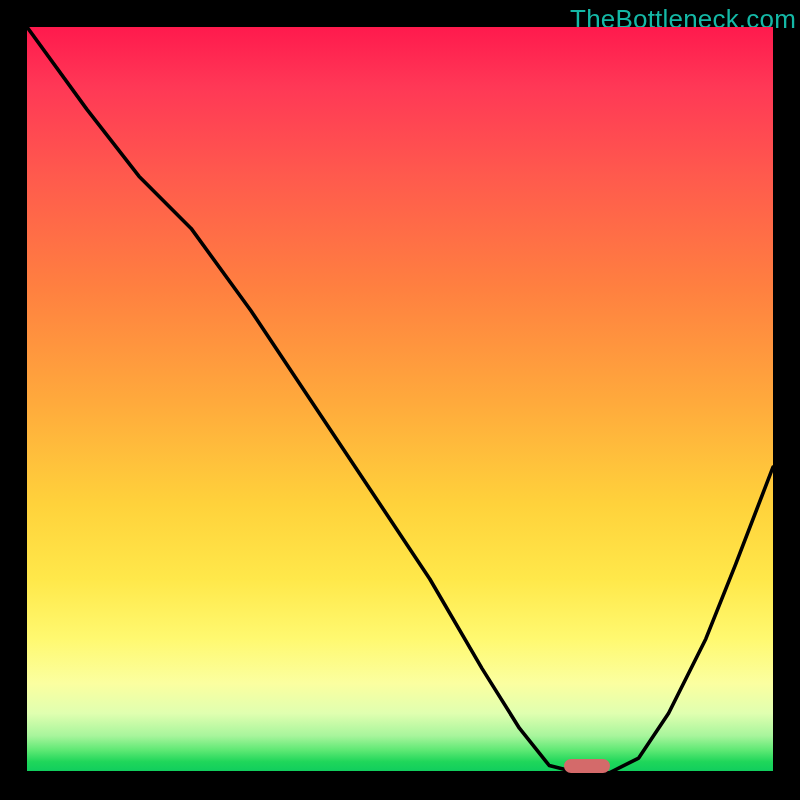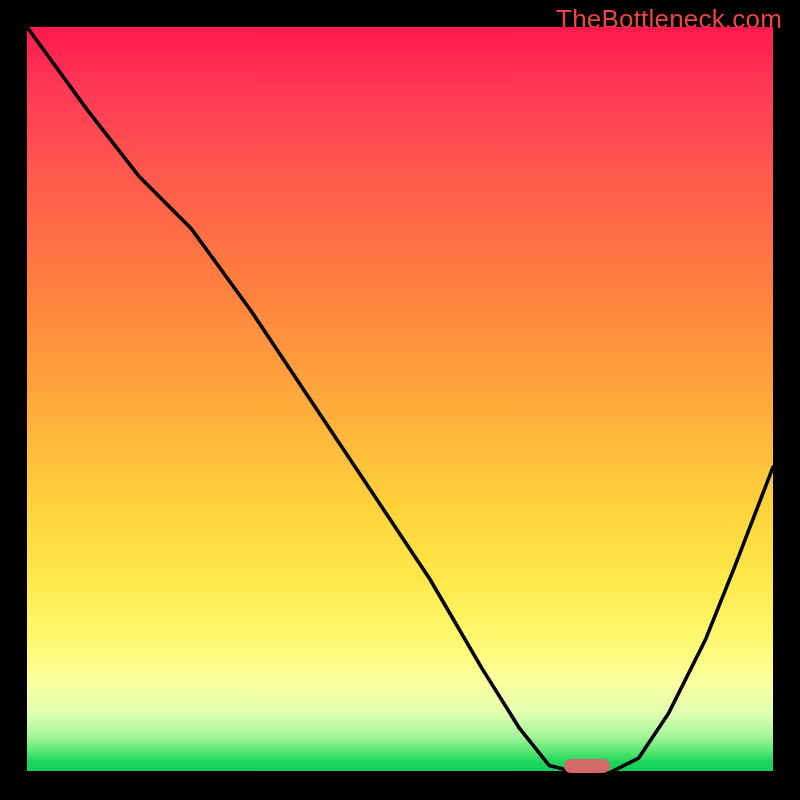--- a/index.html
+++ b/index.html
@@ -13,22 +13,22 @@
   }
   .frame {
     position: relative;
     width: 800px;
     height: 800px;
     background: #000;
   }
   .watermark {
     position: absolute;
     top: 4px;
-    right: 18px;
-    color: #ef4444;
+    right: 4px;
+    color: #14b8a6;
     font-size: 26px;
     font-weight: 400;
     letter-spacing: 0.2px;
   }
   .plot {
     position: absolute;
     left: 27px;
     top: 27px;
     width: 746px;   
     height: 746px;  

